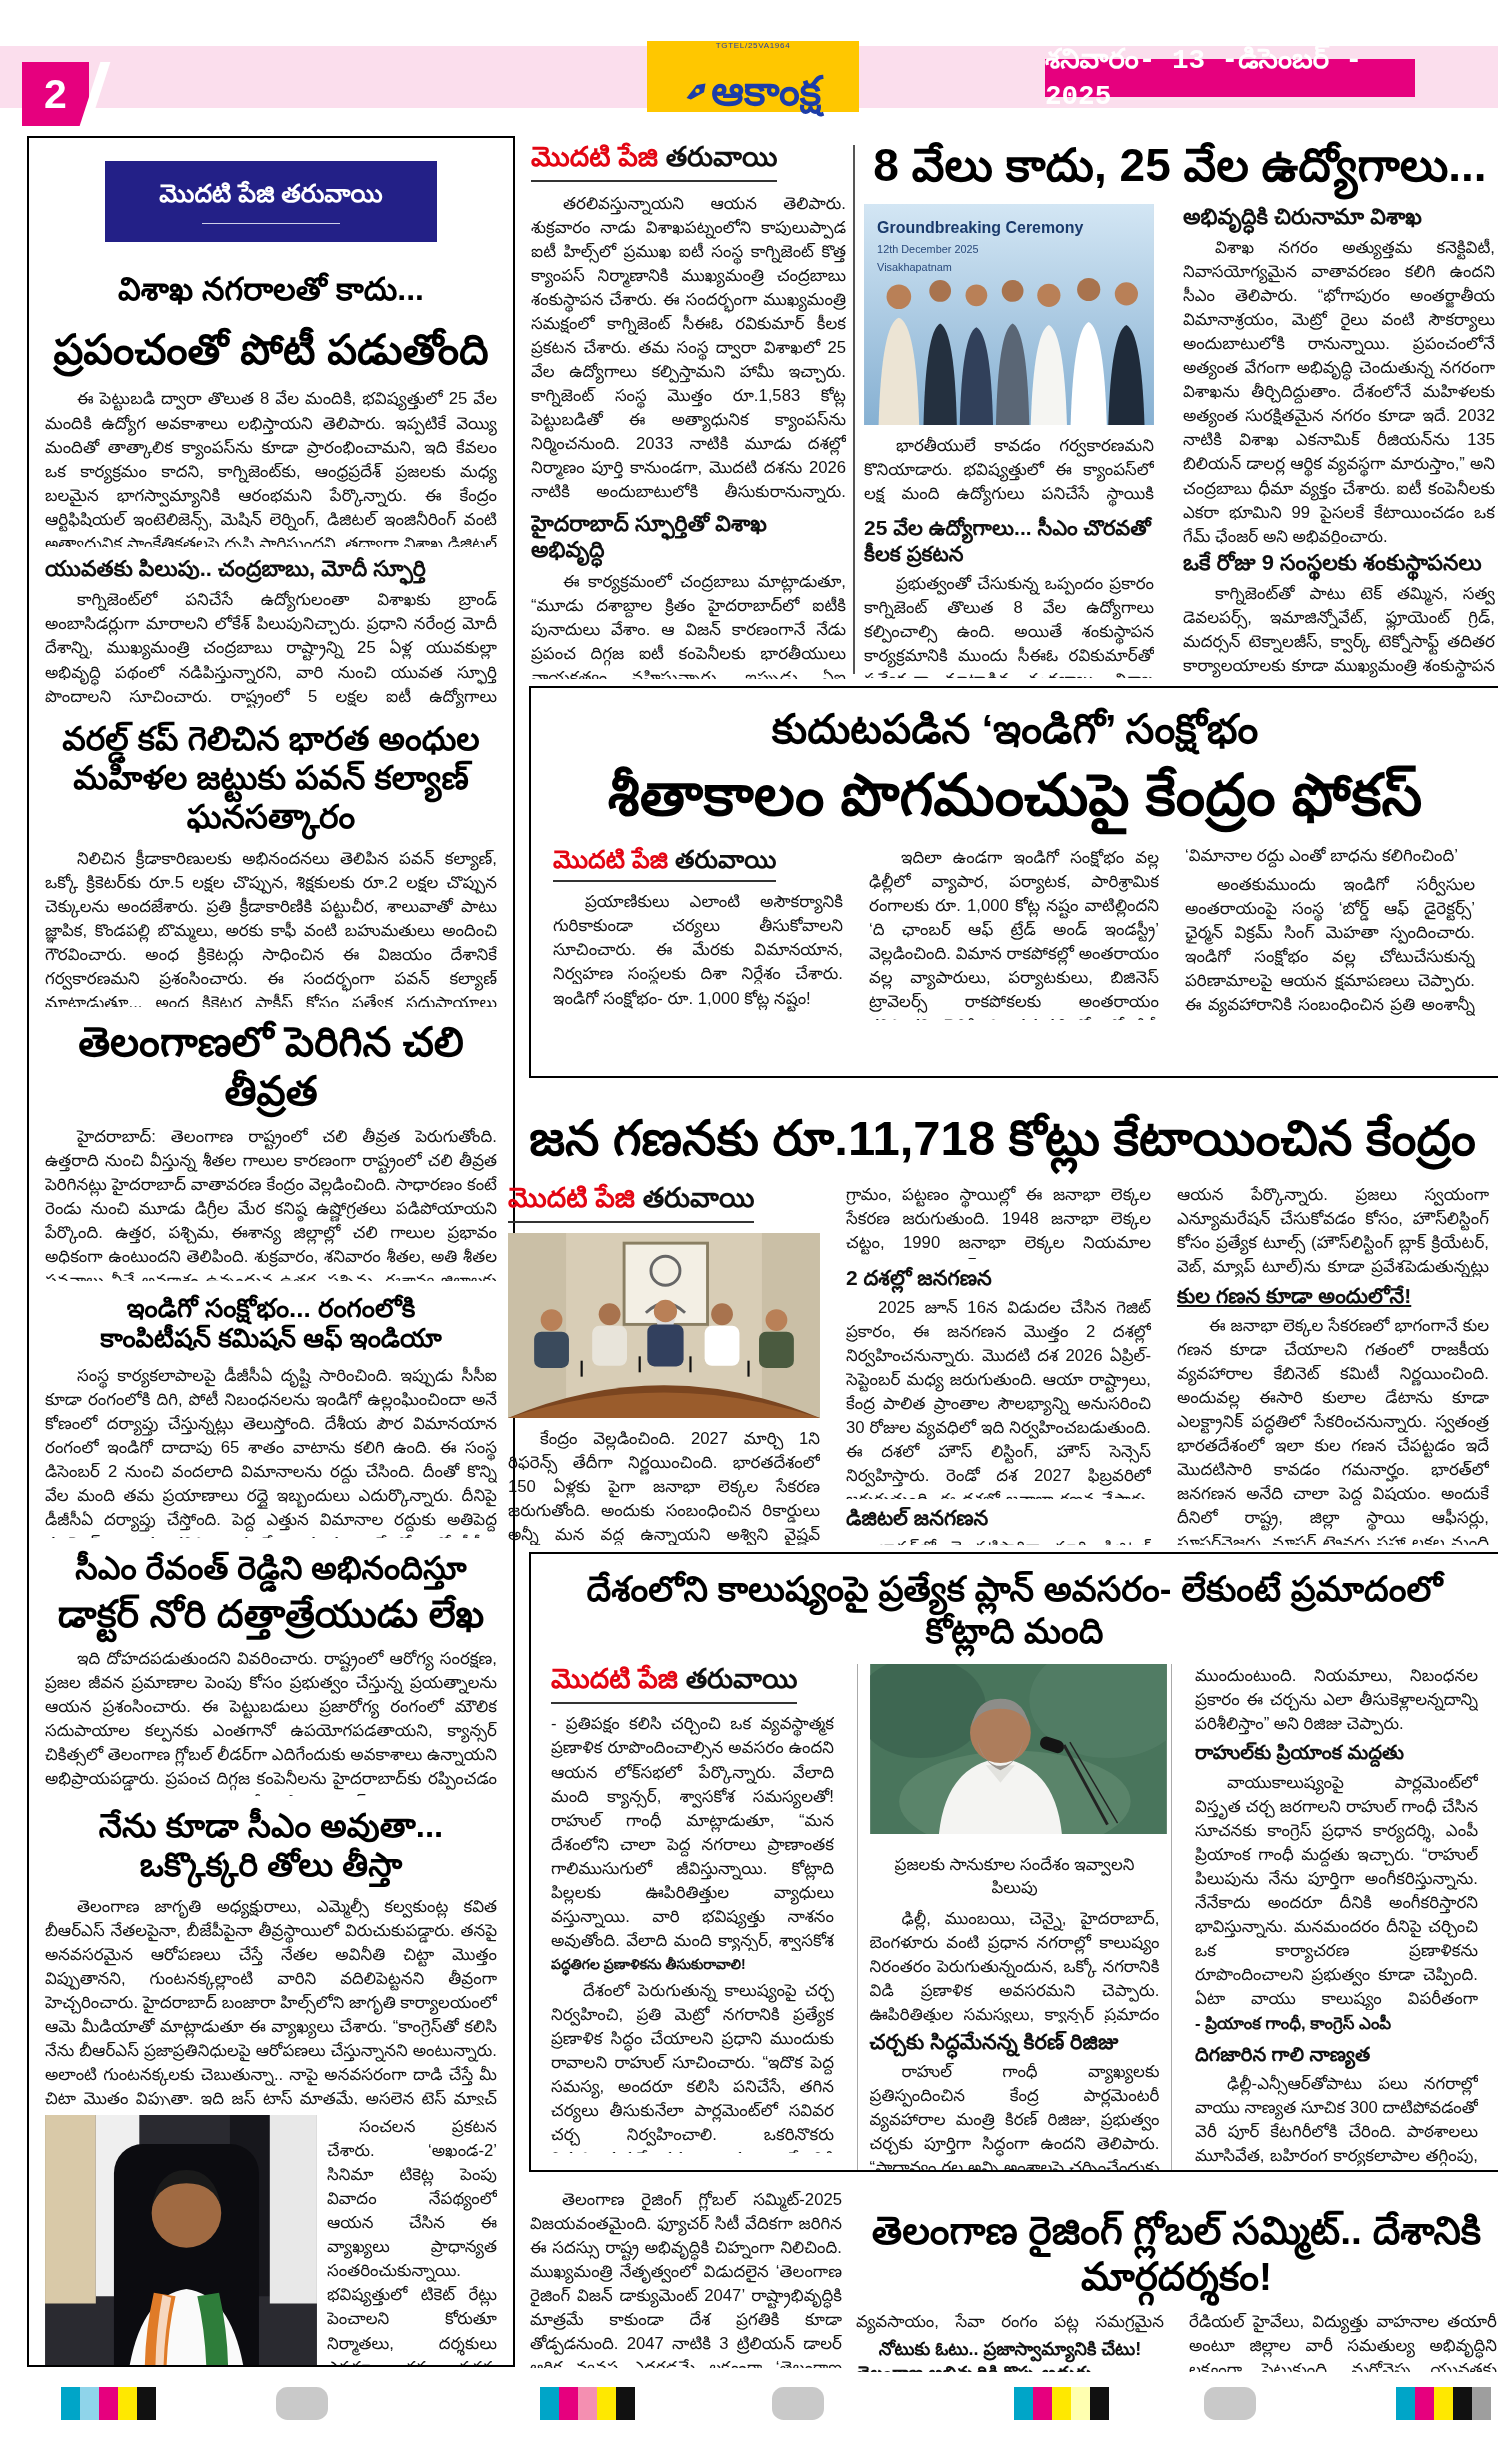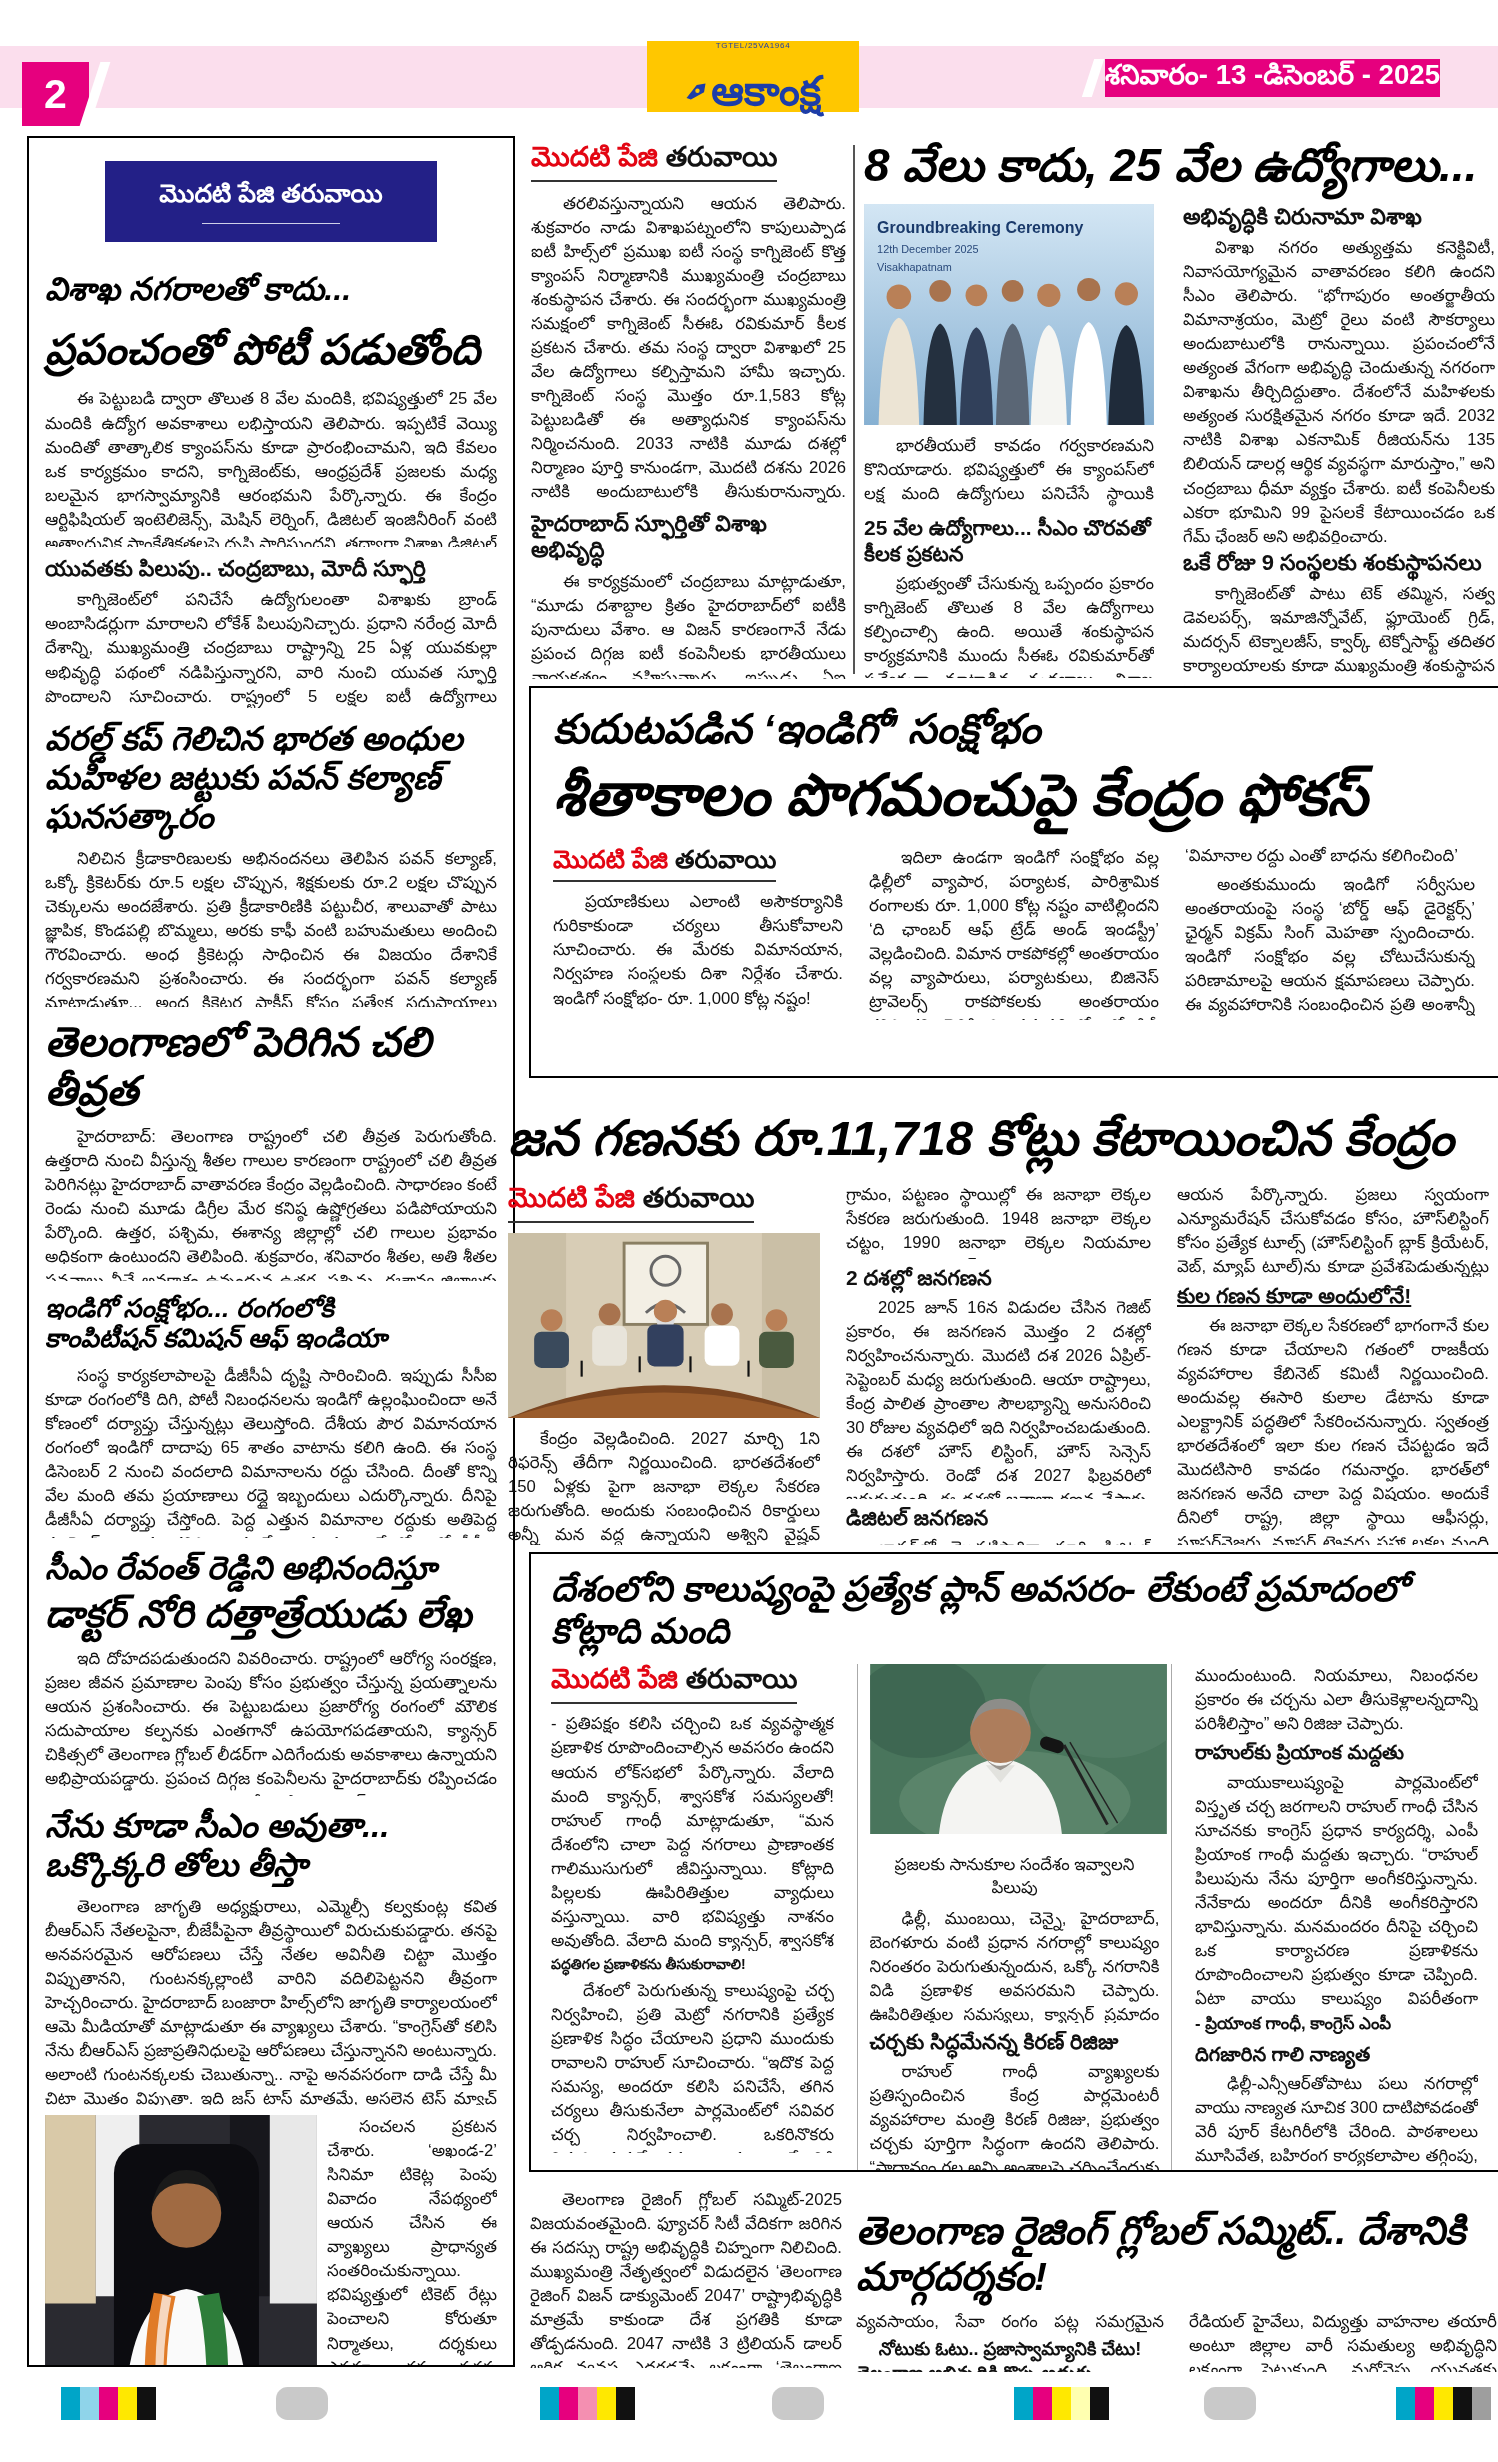--- a/index.html
+++ b/index.html
@@ -13,21 +13,21 @@
          display:flex;align-items:center;justify-content:center;}
   .slash{background:#ffffff;width:10px;transform:skewX(-18deg);}
   .logo{background:#ffc700;display:flex;flex-direction:column;align-items:center;justify-content:space-between;}
   .logo .reg{font-size:8px;color:#1d3da8;letter-spacing:0.7px;}
   .logo .ttl{font-size:41px;font-weight:bold;color:#1d3da8;line-height:1.0;}
   .datebox{background:#e6007e;color:#fff;font-weight:bold;font-size:27.6px;
            display:flex;align-items:center;justify-content:center;}
   
   .bodytxt{font-size:16.7px;line-height:1.44;text-align:justify;overflow:hidden;}
   .ind{text-indent:32px;}
-  .hl{font-weight:bold;text-align:left;line-height:1.18;color:#000;font-style:italic;}
+  .hl{font-weight:bold;text-align:center;line-height:1.18;color:#000;}
   .sub{font-weight:bold;font-size:22px;line-height:1.2;}
   .contd{font-weight:bold;font-size:27.6px;display:inline-block;
          border-bottom:2.2px solid #333;padding-bottom:7.3px;line-height:1.1;}
   .contd .p1{color:#e30613;}
   .contd .p2{color:#111;}
   .navybox{background:#232087;color:#fff;text-align:center;
            display:flex;flex-direction:column;align-items:center;justify-content:center;}
   .navybox .t{font-size:25px;font-weight:bold;}
   .navybox .ul{width:138px;height:1.5px;background:#cfcfe8;margin-top:8.7px;}
   .vrule{background:#555;width:1.5px;}
@@ -56,21 +56,21 @@
   <div style="display:flex;align-items:center;gap:4.4px;">
     <svg width="22" height="19" viewBox="0 0 30 26">
       <polygon points="2,22 16,4 28,2 26,14 8,24" fill="#1d3da8"></polygon>
         <circle cx="17" cy="12" r="3" fill="#ffc700"></circle>
     </svg>
     <div class="ttl">ఆకాంక్ష</div>
   </div>
 </div>
 
 <div class="abs slash" style="left:1088px;top:59px;height:38px;"></div>
-<div class="abs datebox" style="left:1105px;top:59px;width:335px;height:38px;">
+<div class="abs datebox" style="left:1045px;top:59px;width:370px;height:38px;font-family:Liberation Mono, monospace;">
   <span>శనివారం- 13 -డిసెంబర్ - 2025</span>
 </div>
 
 <div class="abs boxed clip" style="left:27px;top:136px;width:452px;height:2204px;padding:11.6px 16px;">
 
   <div class="navybox" style="width:332px;height:81px;margin:11.6px auto 0;">
     <div class="t">మొదటి పేజి తరువాయి</div>
     <div class="ul"></div>
   </div>
 

